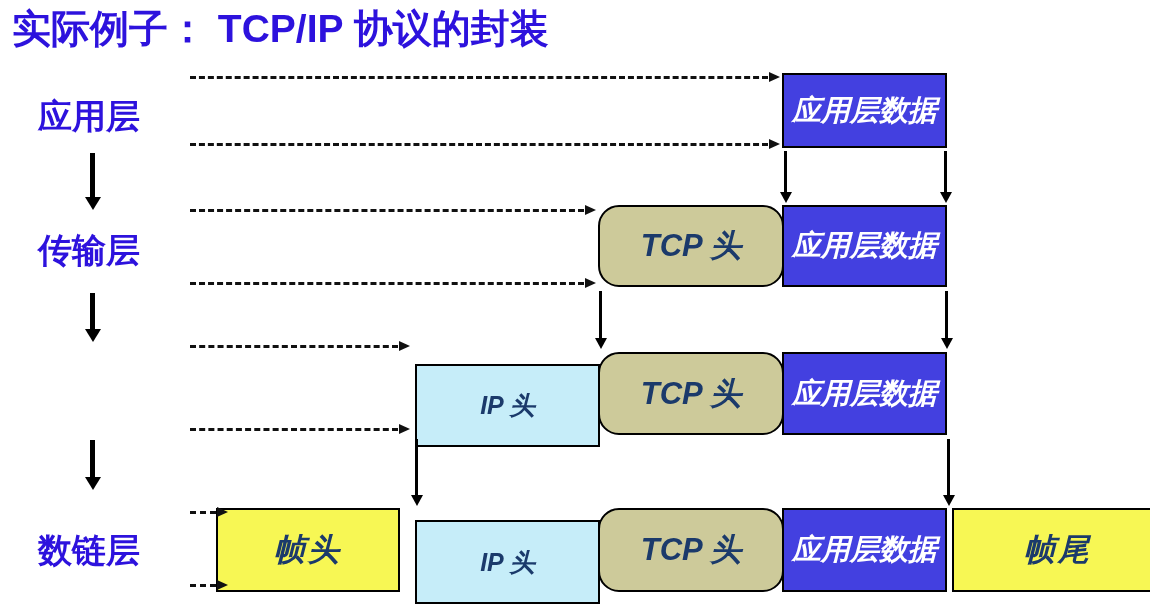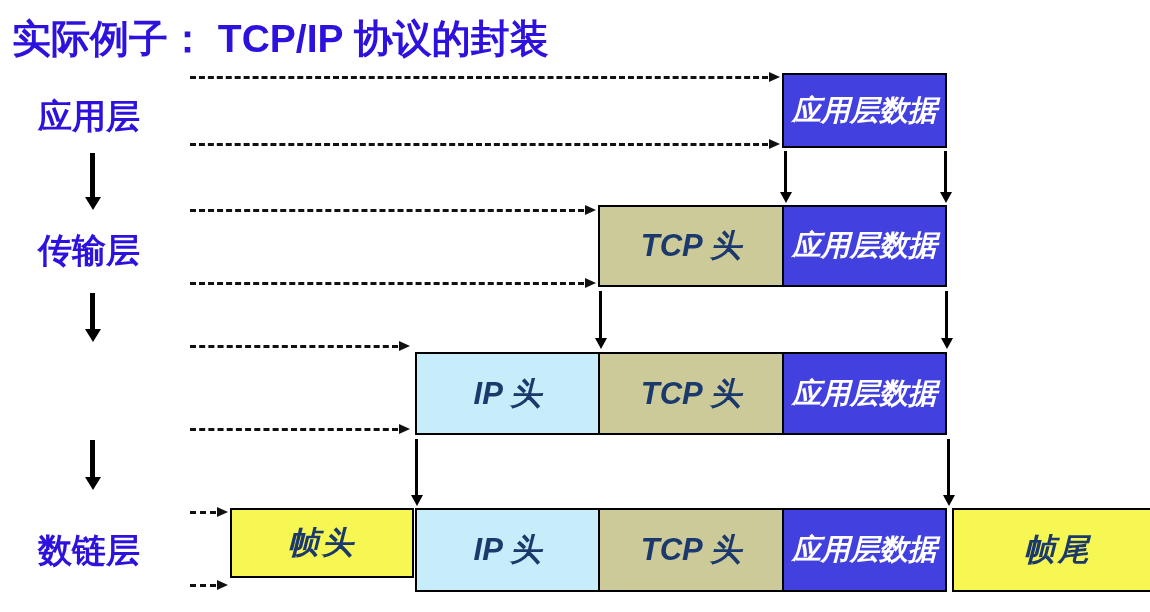--- a/index.html
+++ b/index.html
@@ -11,21 +11,20 @@
     overflow: hidden;
     font-family: "Liberation Sans", "DejaVu Sans", sans-serif;
   }
   .title {
     position: absolute;
     left: 12px; top: 2px;
     font-size: 39px;
     font-weight: bold;
     color: var(--title-blue);
     white-space: nowrap;
-    margin-top: 10px;
   }
   .layer-label {
     position: absolute;
     left: 14px;
     width: 150px;
     text-align: center;
     font-size: 34px;
     font-weight: bold;
     color: var(--title-blue);
     white-space: nowrap;
@@ -35,22 +34,22 @@
     border: 2px solid #000;
     box-sizing: border-box;
     display: flex;
     align-items: center;
     justify-content: center;
     font-weight: bold;
     white-space: nowrap;
     font-style: italic;
   }
   .box.app      { background: var(--box-blue);      color: var(--box-text-white); font-size: 29px; }
-  .box.tcp      { background: var(--box-khaki);     color: var(--navy); font-size: 31px; }
-  .box.ip       { background: var(--box-lightblue); color: var(--navy); font-size: 31px; }
+  .box.tcp      { background: var(--box-khaki);     color: var(--navy); font-size: 31px; border-radius: 21px; }
+  .box.ip       { background: var(--box-lightblue); color: var(--navy); font-size: 25px; margin-top: 12px; }
   .box.frame    { background: var(--box-yellow);    color: var(--navy); font-size: 31px; letter-spacing: 3px; }
   
   .darrow {
     position: absolute;
     height: 0;
     border-top: 3px dashed #111;
   }
   .darrow::after {
     content: '';
     position: absolute;
@@ -108,21 +107,21 @@
 
   <div class="box app" style="left:782px; top:73px;  width:165px; height:75px;">应用层数据</div>
 
   <div class="box tcp" style="left:598px; top:205px; width:186px; height:82px;">TCP 头</div>
   <div class="box app" style="left:782px; top:205px; width:165px; height:82px;">应用层数据</div>
 
   <div class="box ip" style="left:415px; top:352px; width:185px; height:83px;">IP 头</div>
   <div class="box tcp" style="left:598px; top:352px; width:186px; height:83px;">TCP 头</div>
   <div class="box app" style="left:782px; top:352px; width:165px; height:83px;">应用层数据</div>
 
-  <div class="box frame" style="left:230px; top:508px; width:184px; height:70px;">帧头</div>
+  <div class="box frame" style="left:216px; top:508px; width:184px; height:84px;">帧头</div>
   <div class="box ip" style="left:415px; top:508px; width:185px; height:84px;">IP 头</div>
   <div class="box tcp" style="left:598px; top:508px; width:186px; height:84px;">TCP 头</div>
   <div class="box app" style="left:782px; top:508px; width:165px; height:84px;">应用层数据</div>
   <div class="box frame" style="left:952px; top:508px; width:212px; height:84px;">帧尾</div>
 
   <div class="darrow" style="left:190px; top:76px;  width:578px;"></div>
   <div class="darrow" style="left:190px; top:143px; width:578px;"></div>
 
   <div class="darrow" style="left:190px; top:209px; width:394px;"></div>
   <div class="darrow" style="left:190px; top:282px; width:394px;"></div>

